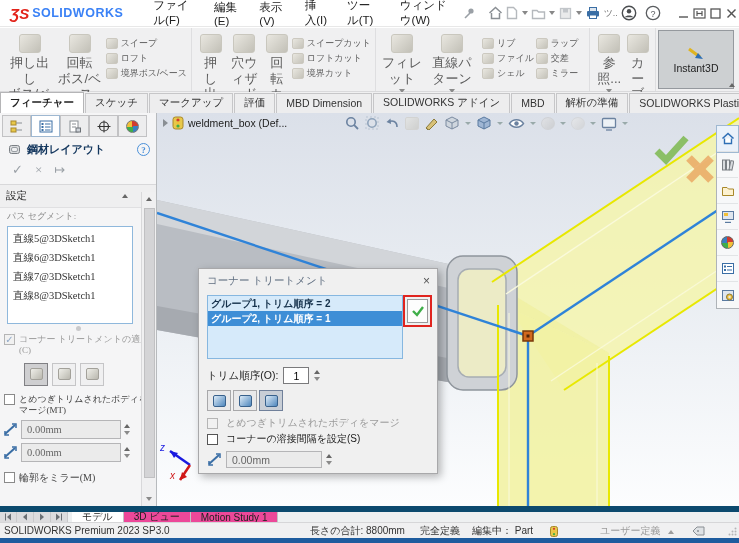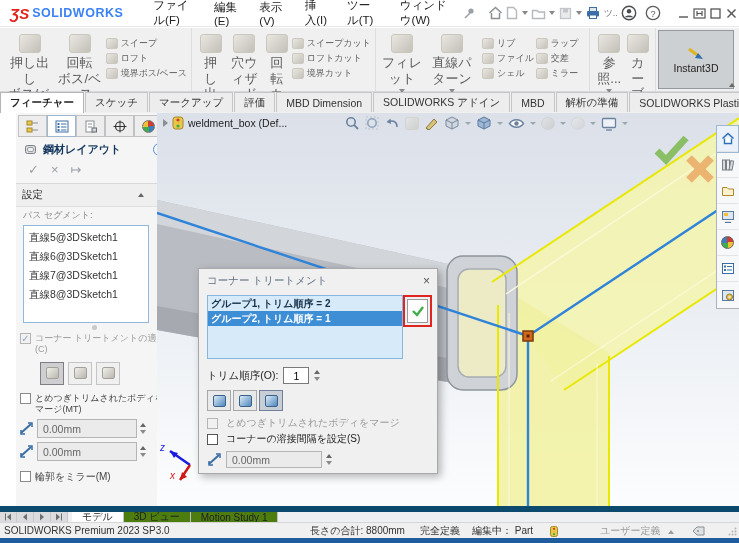--- a/index.html
+++ b/index.html
@@ -23,26 +23,26 @@
   .bigicon { width:22px; height:19px; background:linear-gradient(135deg,#e9e7e0,#c2c0b7); border:1px solid #c9c7be; border-radius:3px; margin-bottom:2px; }
   .smallcol { display:flex; flex-direction:column; gap:2px; margin-top:5px; margin-left:2px; }
   .smallbtn { display:flex; align-items:center; gap:3px; font-size:9px; color:#5c5c5c; white-space:nowrap; }
   .smallicon { width:12px; height:11px; background:linear-gradient(135deg,#e9e7e0,#c4c2b9); border:1px solid #ccc9c0; border-radius:2px; flex:none; }
   .tri-dn { width:0; height:0; border-left:3px solid transparent; border-right:3px solid transparent; border-top:4px solid #8a8a8a; }
   .tri-up-s { width:0; height:0; border-left:3px solid transparent; border-right:3px solid transparent; border-bottom:4px solid #666; }
   #instant3d { margin:2px 0 2px 2px; width:76px; background:#cdd0d2; border:1px solid #95999e; display:flex; flex-direction:column; align-items:center; justify-content:center; font-size:10.5px; color:#222; }
   #ribbon-collapse { position:absolute; right:4px; bottom:4px; }
 
   
-  #tabbar { position:absolute; left:0; top:92px; width:739px; height:21px; background:#f0f0f1; display:flex; align-items:flex-start; }
+  #tabbar { position:absolute; left:0; top:92px; width:739px; height:21px; background:#f0f0f1; display:flex; align-items:center; }
   .ctab { height:20px; padding:0 9px; display:flex; align-items:center; font-size:10.5px; color:#333; background:#ededee; border:1px solid #c6c6c8; border-bottom:none; margin-right:1px; white-space:nowrap; }
   .ctab.active { background:#fff; font-weight:bold; color:#222; border-color:#b5b5b7; height:21px; }
 
   
-  #leftpanel { position:absolute; left:16px; top:113px; width:157px; height:393px; background:#f5f5f6; border-right:1px solid #b7babd; overflow:hidden; }
+  #leftpanel { position:absolute; left:0; top:113px; width:157px; height:393px; background:#f5f5f6; border-right:1px solid #b7babd; overflow:hidden;font-family:Liberation Serif, serif; }
   .pmtabs { display:flex; margin:2px 0 0 2px; }
   .pmtab { width:29px; height:22px; background:#ededee; border:1px solid #c2c2c4; display:flex; align-items:center; justify-content:center; }
   .pmtab.active { background:#fff; border-color:#9fb8d1; }
   .pm-title { display:flex; align-items:center; gap:5px; padding:5px 6px 3px 8px; font-size:11px; color:#14375e; font-weight:bold; }
   .help-circ { margin-left:auto; width:13px; height:13px; border:1px solid #4a90d9; border-radius:50%; color:#4a90d9; font-size:9px; display:flex; align-items:center; justify-content:center; font-weight:bold; }
   .pm-actions { display:flex; gap:12px; padding:2px 0 6px 12px; color:#9aa0a6; font-size:13px; border-bottom:1px solid #d8d8da; }
   .sec-hdr { display:flex; align-items:center; padding:4px 6px; font-size:10.5px; color:#222; background:#efeff0; border-bottom:1px solid #e0e0e2; }
   .pm-lbl { font-size:9px; color:#8a8a8a; padding:2px 7px; }
   #seg-list { margin:1px 7px; width:126px; height:98px; background:#fff; border:1px solid #8fb8dc; font-size:10.5px; color:#333; padding:2px 0; }
   #seg-list div { padding:1px 5px; line-height:17px; white-space:nowrap; }
@@ -79,21 +79,21 @@
   #dlg-check { position:absolute; left:208px; top:30px; width:21px; height:24px; background:#fdfdfd; border:1px solid #9a9a9c; display:flex; align-items:center; justify-content:center; }
   #dlg-check-annot { position:absolute; left:204px; top:26px; width:29px; height:32px; border:2px solid #e0241f; pointer-events:none; }
   .dlg-cbrow { display:flex; align-items:center; gap:8px; font-size:10px; color:#1a1a1a; padding-left:8px; white-space:nowrap; }
   .dlg-cbrow.dis { color:#9a9a9a; }
   .dbtn { width:24px; height:21px; background:#e9e9ea; border:1px solid #a8a8aa; display:flex; align-items:center; justify-content:center; }
   .dbtn.sel { background:#c8ced6; border-color:#70809a; }
 
   
   #modeltabs { position:absolute; left:0; top:506px; width:739px; height:16px; background:#eef0f1; border-top:6px solid #0c4a6e; display:flex; align-items:stretch; }
   .navbtn { width:17px; border-right:1px solid #c8c8ca; background:#dcdcde; display:flex; align-items:center; justify-content:center; }
-  .mtab { padding:0 10px; display:flex; align-items:center; font-size:10px; color:#222; background:#4d7c0f; border-right:1px solid #c2c2c4; white-space:nowrap; }
+  .mtab { padding:0 10px; display:flex; align-items:center; font-size:10px; color:#222; background:#ec4899; border-right:1px solid #c2c2c4; white-space:nowrap; }
   .mtab.active { background:#fff; }
   #statusbar { position:absolute; left:0; top:522px; width:739px; height:16px; background:#f0f0f1; border-top:1px solid #d6d6d8; display:flex; align-items:center; font-size:10px; color:#333; }
   #bottomstrip { position:absolute; left:0; top:538px; width:739px; height:5px; background:#1e5c9e; }
 </style>
 </head>
 <body>
 
 <div id="app">
 
   <div id="titlebar">

